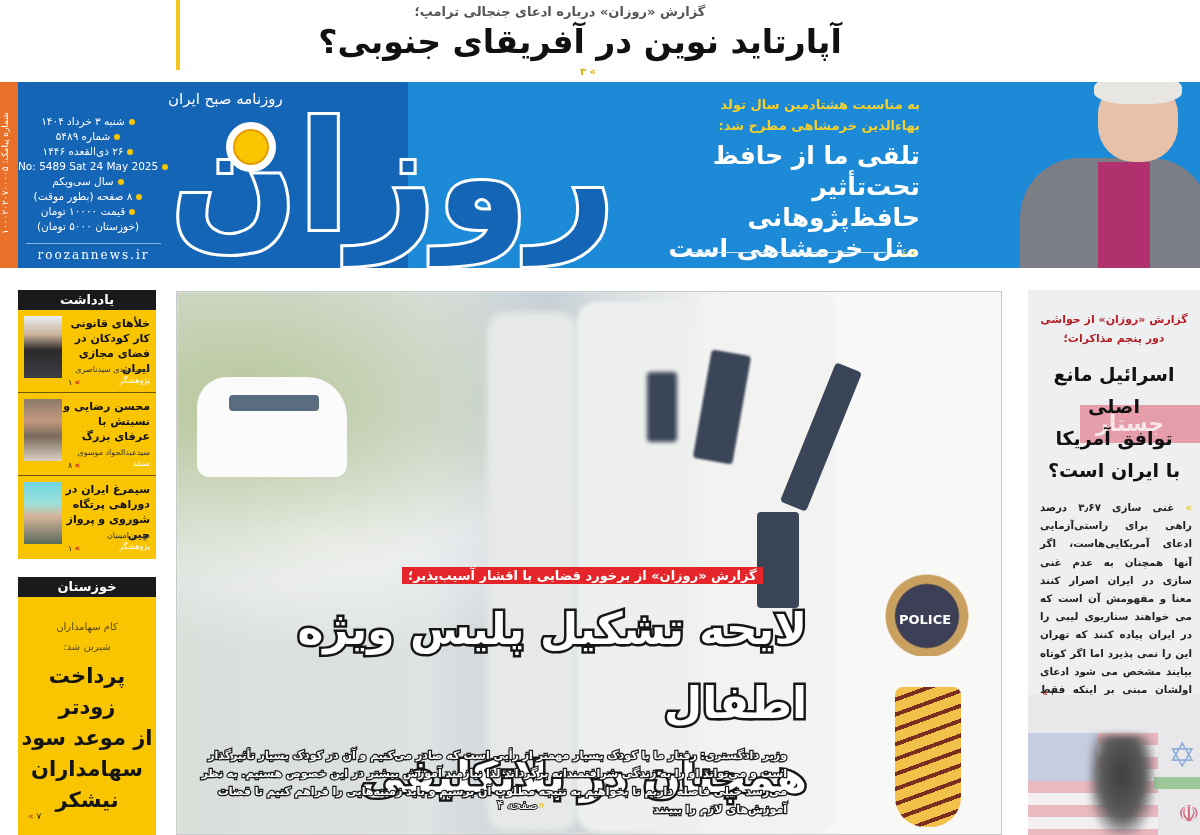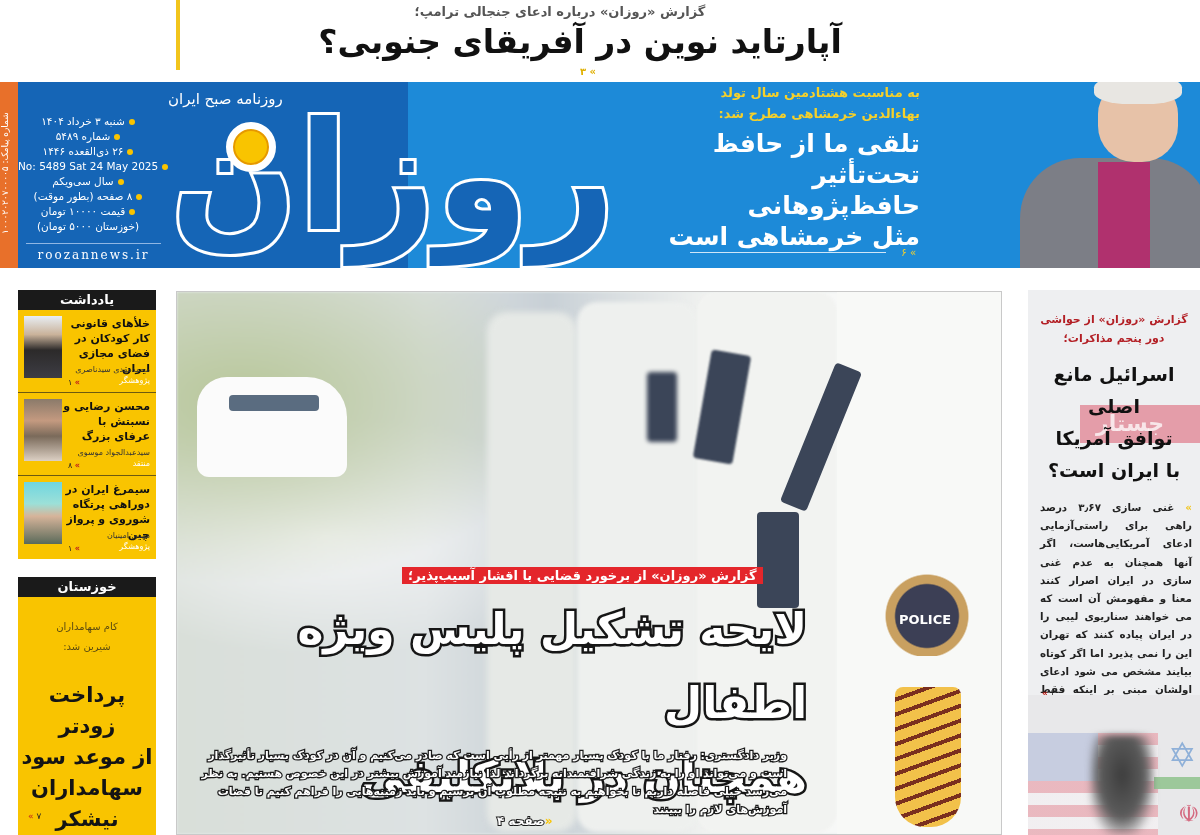--- a/index.html
+++ b/index.html
@@ -22,21 +22,21 @@
   #issue-info ul { list-style: none; padding-top: 32px; }
   #issue-info li { height: 15px; line-height: 15px; white-space: nowrap; }
   #issue-info li .dot { display: inline-block; width: 6px; height: 6px; background: #f9c400; border-radius: 50%; margin-left: 4px; vertical-align: middle; }
   #issue-info .site { position: absolute; left: 8px; bottom: 6px; width: 135px; border-top: 1px solid #8fb6e3; padding-top: 4px; font-family: "DejaVu Serif", serif; font-size: 12px; letter-spacing: 2px; direction: ltr; }
   #tagline { position: absolute; left: 168px; top: 8px; color: #fff; font-size: 15px; }
   #logo { position: absolute; left: 150px; top: 0; width: 420px; height: 186px; }
   #logo .logo-text { position: absolute; left: 20px; top: 10px; font-size: 150px; line-height: 170px; font-weight: bold; color: #1565b6; -webkit-text-stroke: 6px #fff; paint-order: stroke fill; letter-spacing: -8px; }
   #logo .sun { position: absolute; left: 76px; top: 40px; width: 50px; height: 50px; border-radius: 50%; background: #f9c400; border: 7px solid #fff; box-shadow: 0 0 0 2px #e69800 inset; }
 
   #feature { position: absolute; left: 650px; top: 0; width: 270px; height: 186px; color: #fff; text-align: right; }
-  #feature .kicker { font-size: 13px; color: #f5d02a; font-weight: bold; line-height: 21px; }
+  #feature .kicker { font-size: 13px; color: #f5d02a; font-weight: bold; line-height: 21px; margin-top: 12px; }
   #feature .title { font-size: 25px; font-weight: bold; line-height: 31px; margin-top: 4px; }
   #feature .ref { position: absolute; right: 4px; bottom: 10px; font-size: 10px; color: #f5d02a; }
   #feature .ref-line { position: absolute; left: 40px; right: 34px; bottom: 15px; height: 1px; background: #cfe6f8; }
   #portrait-main { position: absolute; left: 990px; top: 82px; width: 210px; height: 186px; overflow: hidden; }
   #portrait-main .bg { position: absolute; inset: 0; background: #1d8ad8; }
   #portrait-main .head { position: absolute; left: 108px; top: 0; width: 80px; height: 80px; background: #e7c2a8; border-radius: 40% 40% 45% 45%; }
   #portrait-main .hair { position: absolute; left: 104px; top: -6px; width: 88px; height: 28px; background: #e8e6e2; border-radius: 40%; }
   #portrait-main .jacket { position: absolute; left: 30px; top: 76px; width: 190px; height: 120px; background: #7c7e86; border-radius: 60px 60px 0 0; }
   #portrait-main .shirt { position: absolute; left: 108px; top: 80px; width: 52px; height: 110px; background: #b0316e; }
 
@@ -48,40 +48,40 @@
   .note:last-child { border-bottom: none; }
   .note .thumb { position: absolute; left: 6px; top: 6px; width: 38px; height: 62px; }
   .note .title { position: absolute; right: 6px; top: 6px; width: 88px; font-size: 11px; font-weight: bold; line-height: 15px; color: #111; text-align: right; }
   .note .author { position: absolute; right: 6px; top: 55px; width: 88px; font-size: 8px; color: #333; text-align: right; padding-left: 12px; }
   .note .role { position: absolute; right: 6px; top: 66px; font-size: 8px; color: #fff; }
   .note .ref { position: absolute; left: 50px; top: 68px; font-size: 8px; color: #222; }
   .note .ref b { color: #c0201a; }
 
   #khuzestan { position: absolute; left: 18px; top: 577px; width: 138px; height: 258px; }
   #khuzestan .kicker { text-align: center; font-size: 10px; color: #5a4a10; line-height: 20px; margin-top: 20px; }
-  #khuzestan .title { text-align: center; font-size: 21px; font-weight: bold; line-height: 31px; color: #141414; margin-top: 23px; }
+  #khuzestan .title { text-align: center; font-size: 21px; font-weight: bold; line-height: 31px; color: #141414; margin-top: 4px; }
   #khuzestan .ref { position: absolute; left: 10px; bottom: 14px; font-size: 9px; color: #222; }
 
   
   #lead { position: absolute; left: 176px; top: 291px; width: 826px; height: 544px; background: #e8ecec; overflow: hidden; border: 1px solid #c9c9c9; }
   #lead .photo-bg { position: absolute; inset: 0;
     background:
       radial-gradient(ellipse at 8% 20%, #b8c79a 0%, transparent 30%),
       radial-gradient(ellipse at 18% 45%, #f4f5f6 0%, transparent 28%),
       linear-gradient(90deg, #d9dfd9 0%, #dde2e3 30%, #c8d0d6 45%, #f2f3f1 65%, #ffffff 100%);
     filter: blur(1px); }
   #lead .officer { position: absolute; background: #f6f7f5; border-radius: 20px; }
   #lead .radio { position: absolute; background: #3b4558; border-radius: 4px; }
   #lead .car { position: absolute; left: 20px; top: 85px; width: 150px; height: 100px; background: #fbfbfb; border-radius: 30px 40px 12px 12px; }
   #lead .car .win { position: absolute; left: 32px; top: 18px; width: 90px; height: 16px; background: #5a6c80; border-radius: 4px; }
 
   #lead .kicker { position: absolute; left: 225px; top: 275px; background: #e4262b; color: #fff; font-size: 13px; font-weight: bold; padding: 1px 6px; white-space: nowrap; }
   #lead .headline { position: absolute; left: 10px; top: 300px; width: 620px; font-size: 44px; font-weight: bold; line-height: 74px; color: #fff; -webkit-text-stroke: 5px #161616; paint-order: stroke fill; letter-spacing: -1px; }
   #lead .body { position: absolute; left: 10px; top: 455px; width: 600px; font-size: 11px; font-weight: bold; line-height: 18px; color: #fff; -webkit-text-stroke: 2.5px #1a1a1a; paint-order: stroke fill; text-align: right; }
-  #lead .page-link { position: absolute; left: 295px; top: 522px; font-size: 12px; font-weight: bold; color: #fff; -webkit-text-stroke: 2px #1a1a1a; paint-order: stroke fill; padding-left: 25px; }
+  #lead .page-link { position: absolute; left: 295px; top: 506px; font-size: 12px; font-weight: normal; color: #fff; -webkit-text-stroke: 2px #1a1a1a; paint-order: stroke fill; padding-left: 25px; }
   #lead .page-link .chev { color: #f9c400; -webkit-text-stroke: 0; }
 
   
   #right-col { position: absolute; left: 1028px; top: 290px; width: 172px; height: 545px; background: #eeeff1; }
   #right-col .kicker { text-align: center; font-size: 11px; color: #b31f25; font-weight: bold; line-height: 19px; margin-top: 20px; }
   #right-col .headline { text-align: center; font-size: 19px; font-weight: bold; line-height: 32px; color: #111; margin-top: 10px; position: relative; }
   #right-col .overlay-tag { position: absolute; left: 52px; top: 115px; width: 120px; height: 38px; background: rgba(220,90,110,0.55); color: rgba(255,255,255,0.75); font-size: 22px; font-weight: bold; text-align: left; padding-left: 16px; line-height: 38px; }
   #right-col .body { margin-top: 12px; padding: 0 8px 0 12px; font-size: 10.3px; line-height: 18.2px; color: #222; text-align: justify; font-weight: bold; }
   #right-col .body .chev { color: #f2c51c; }
   #right-col .ref { position: absolute; left: 14px; top: 398px; font-size: 9px; color: #222; }

